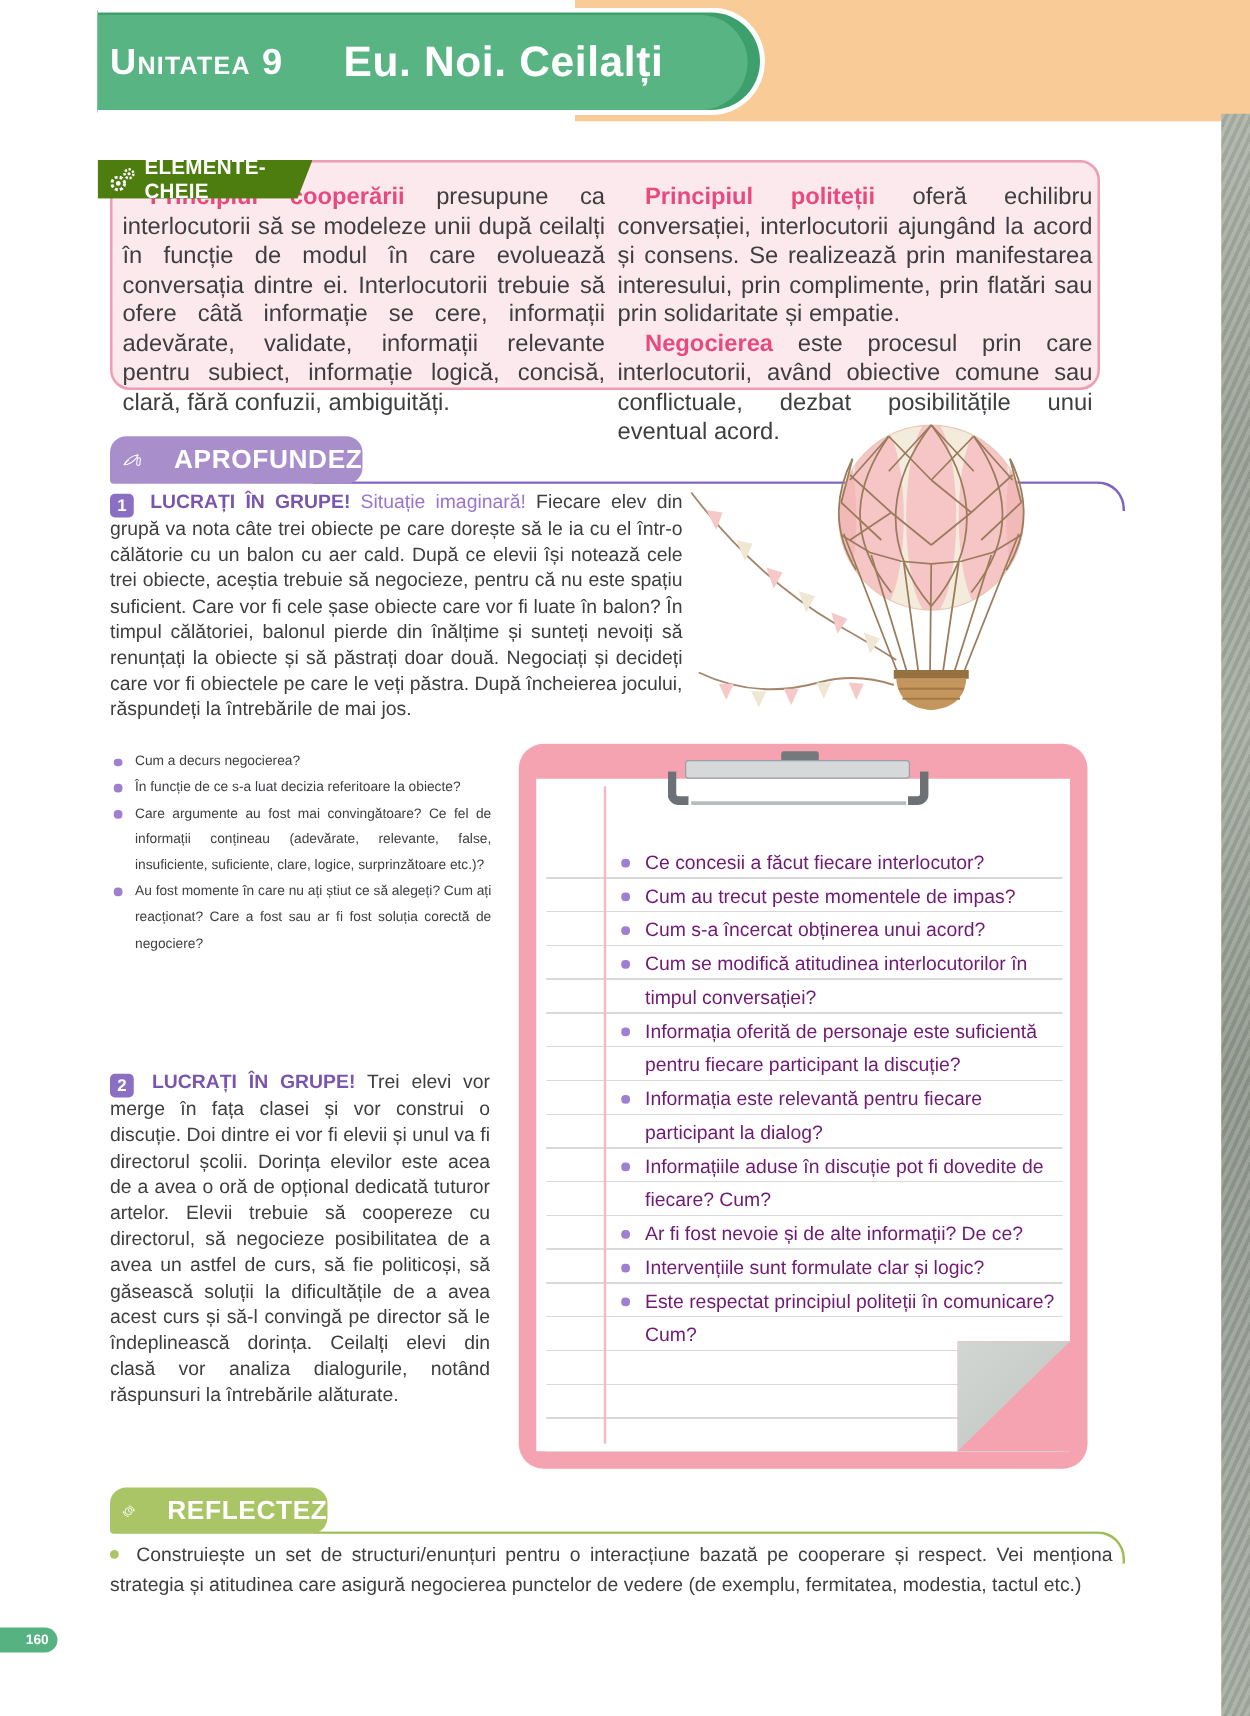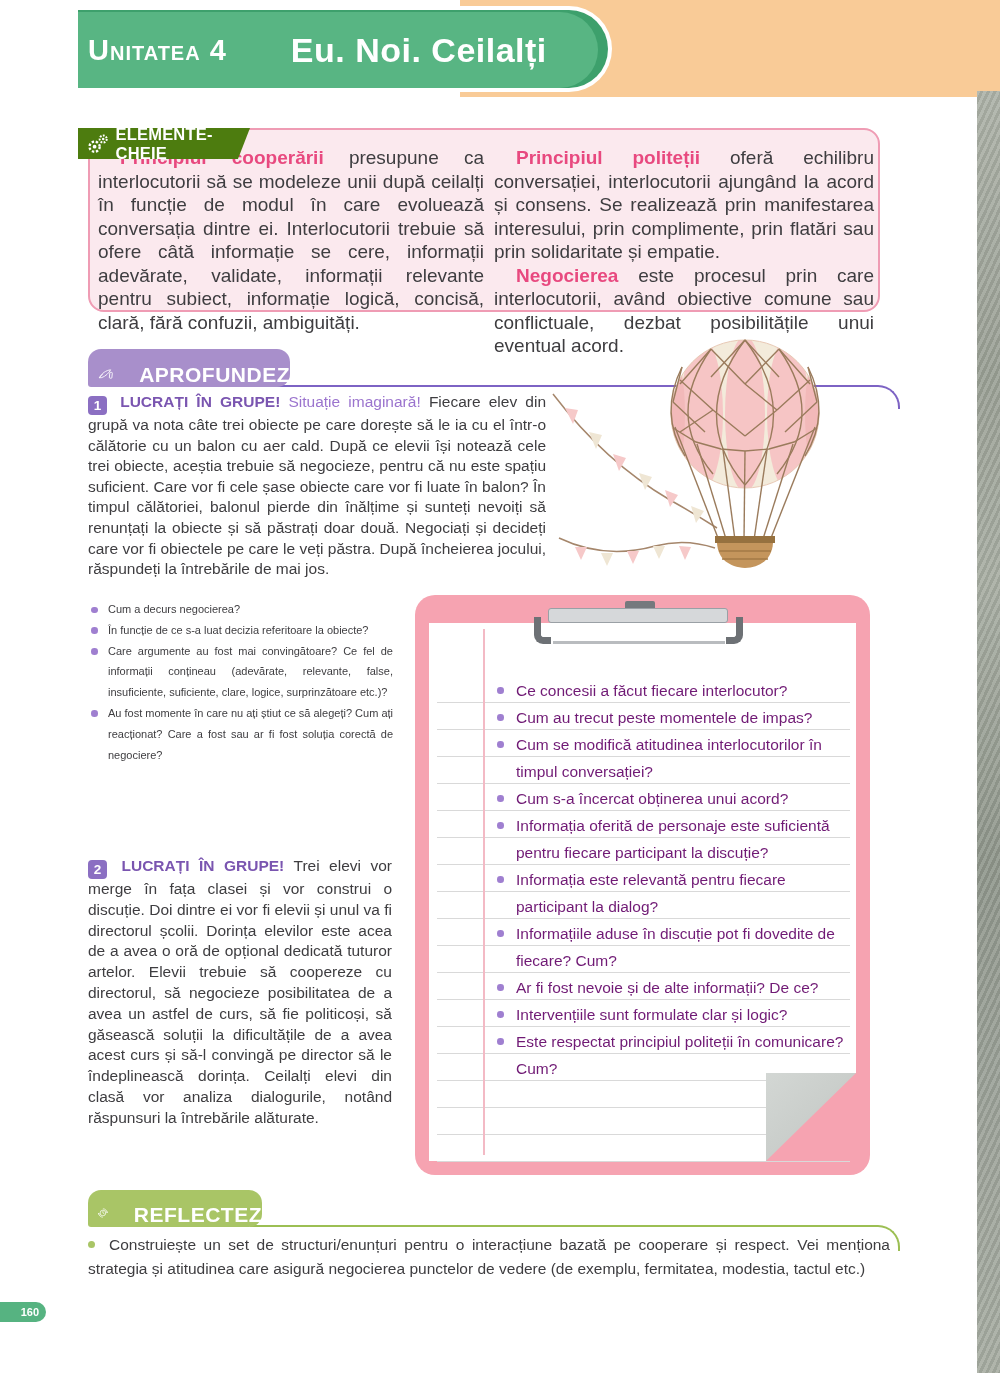--- a/index.html
+++ b/index.html
@@ -14,39 +14,39 @@
   .edge:before{content:"";position:absolute;inset:0;
         background:repeating-linear-gradient(115deg,rgba(255,255,255,.10) 0 3px,rgba(0,0,0,.06) 3px 6px);}
 
   
   .banner-back{left:78px;top:6px;width:534px;height:86px;background:#3da06c;
         border-radius:0 46px 46px 0;border:4px solid #fff;border-left:none;box-sizing:border-box;}
   .banner-main{left:78px;top:12px;width:520px;height:76px;background:#58b583;
         border-radius:0 40px 40px 0;display:flex;align-items:center;}
   .unit-label{font-variant:small-caps;font-weight:bold;font-size:29px;color:#fff;
         letter-spacing:1px;margin-left:10px;}
-  .unit-title{font-weight:bold;font-size:34px;color:#fff;margin-left:64px;letter-spacing:.5px;}
+  .unit-title{font-weight:bold;font-size:34px;color:#fff;margin-left:48px;letter-spacing:.5px;}
 
   
   .keybox{left:88px;top:128px;width:792px;height:184px;background:#fbe9ee;
         border:2px solid #ef9cb4;border-radius:16px;box-sizing:border-box;}
   .keybadge{left:78px;top:128px;width:172px;height:31px;background:#4d7c0f;
         clip-path:polygon(0 0,100% 0,93% 100%,0 100%);display:flex;align-items:center;
         gap:6px;padding-left:8px;box-sizing:border-box;z-index:3;justify-content:space-between;}
   .keybadge span{color:#fff;font-weight:bold;font-size:16.5px;letter-spacing:.2px;}
   .keyfold{left:78px;top:142px;width:12px;height:12px;background:#b73563;
         clip-path:polygon(0 0,100% 0,100% 100%);z-index:2;}
   .kcol{font-size:19px;line-height:23.5px;text-align:justify;color:#3e3d40;}
   .kcol p{margin:0;text-indent:22px;}
   .kcol1{left:98px;top:146px;width:386px;}
   .kcol2{left:494px;top:146px;width:380px;}
   .pinkterm{color:#e8497f;font-weight:bold;}
 
   
-  .secbadge{display:flex;align-items:flex-end;gap:26px;padding-left:10px;box-sizing:border-box;z-index:3;}
+  .secbadge{display:flex;align-items:center;gap:26px;padding-left:10px;box-sizing:border-box;z-index:3;}
   .secbadge span{color:#fff;font-weight:bold;font-size:21px;letter-spacing:.5px;}
   .apro-badge{left:88px;top:349px;width:202px;height:38px;background:#a88fcb;border-radius:13px 13px 13px 3px;}
   .apro-line{left:250px;top:385px;width:648px;height:22px;border-top:2.5px solid #7d63c4;
         border-right:2.5px solid #7d63c4;border-top-right-radius:22px;z-index:1;}
   .refl-badge{left:88px;top:1190px;width:174px;height:37px;background:#a9c566;border-radius:13px 13px 13px 3px;}
   .refl-line{left:250px;top:1225px;width:648px;height:24px;border-top:2.5px solid #9cbf53;
         border-right:2.5px solid #9cbf53;border-top-right-radius:22px;z-index:1;}
 
   
   .para{font-size:15.5px;text-align:justify;margin:0;}
@@ -101,21 +101,21 @@
   .balloon{left:545px;top:332px;width:365px;height:240px;z-index:2;}
 </style>
 </head>
 <body>
 
 <div class="abs peach"></div>
 <div class="abs edge"></div>
 
 <div class="abs banner-back"></div>
 <div class="abs banner-main">
-  <span class="unit-label">Unitatea 4</span>
+  <span class="unit-label">Unitatea 9</span>
   <span class="unit-title">Eu. Noi. Ceilalți</span>
 </div>
 
 <div class="abs keybox"></div>
 <div class="abs keyfold"></div>
 <div class="abs keybadge">
   <svg width="26" height="24" viewBox="0 0 26 24">
     <circle cx="9.5" cy="15" r="5.6" fill="none" stroke="#fff" stroke-width="2.6" stroke-dasharray="2.6 1.9"></circle>
     <circle cx="9.5" cy="15" r="2.1" fill="#fff"></circle>
     <circle cx="19" cy="6.5" r="3.9" fill="none" stroke="#fff" stroke-width="2.2" stroke-dasharray="2 1.5"></circle>
@@ -229,22 +229,22 @@
 </svg>
 
 <div class="abs board">
   <div class="sheet">
     <div class="rules"></div>
     <div class="margin-line"></div>
     <div class="fold"></div>
     <ul class="blist">
       <li>Ce concesii a făcut fiecare interlocutor?</li>
       <li>Cum au trecut peste momentele de impas?</li>
+      <li>Cum s-a încercat obținerea unui acord?</li>
       <li>Cum se modifică atitudinea interlocutorilor în timpul conversației?</li>
-      <li>Cum s-a încercat obținerea unui acord?</li>
       <li>Informația oferită de personaje este suficientă pentru fiecare participant la discuție?</li>
       <li>Informația este relevantă pentru fiecare participant la dialog?</li>
       <li>Informațiile aduse în discuție pot fi dovedite de fiecare? Cum?</li>
       <li>Ar fi fost nevoie și de alte informații? De ce?</li>
       <li>Intervențiile sunt formulate clar și logic?</li>
       <li>Este respectat principiul politeții în comunicare? Cum?</li>
     </ul>
   </div>
   <div class="clip-tab"></div>
   <div class="clip-link"></div>

